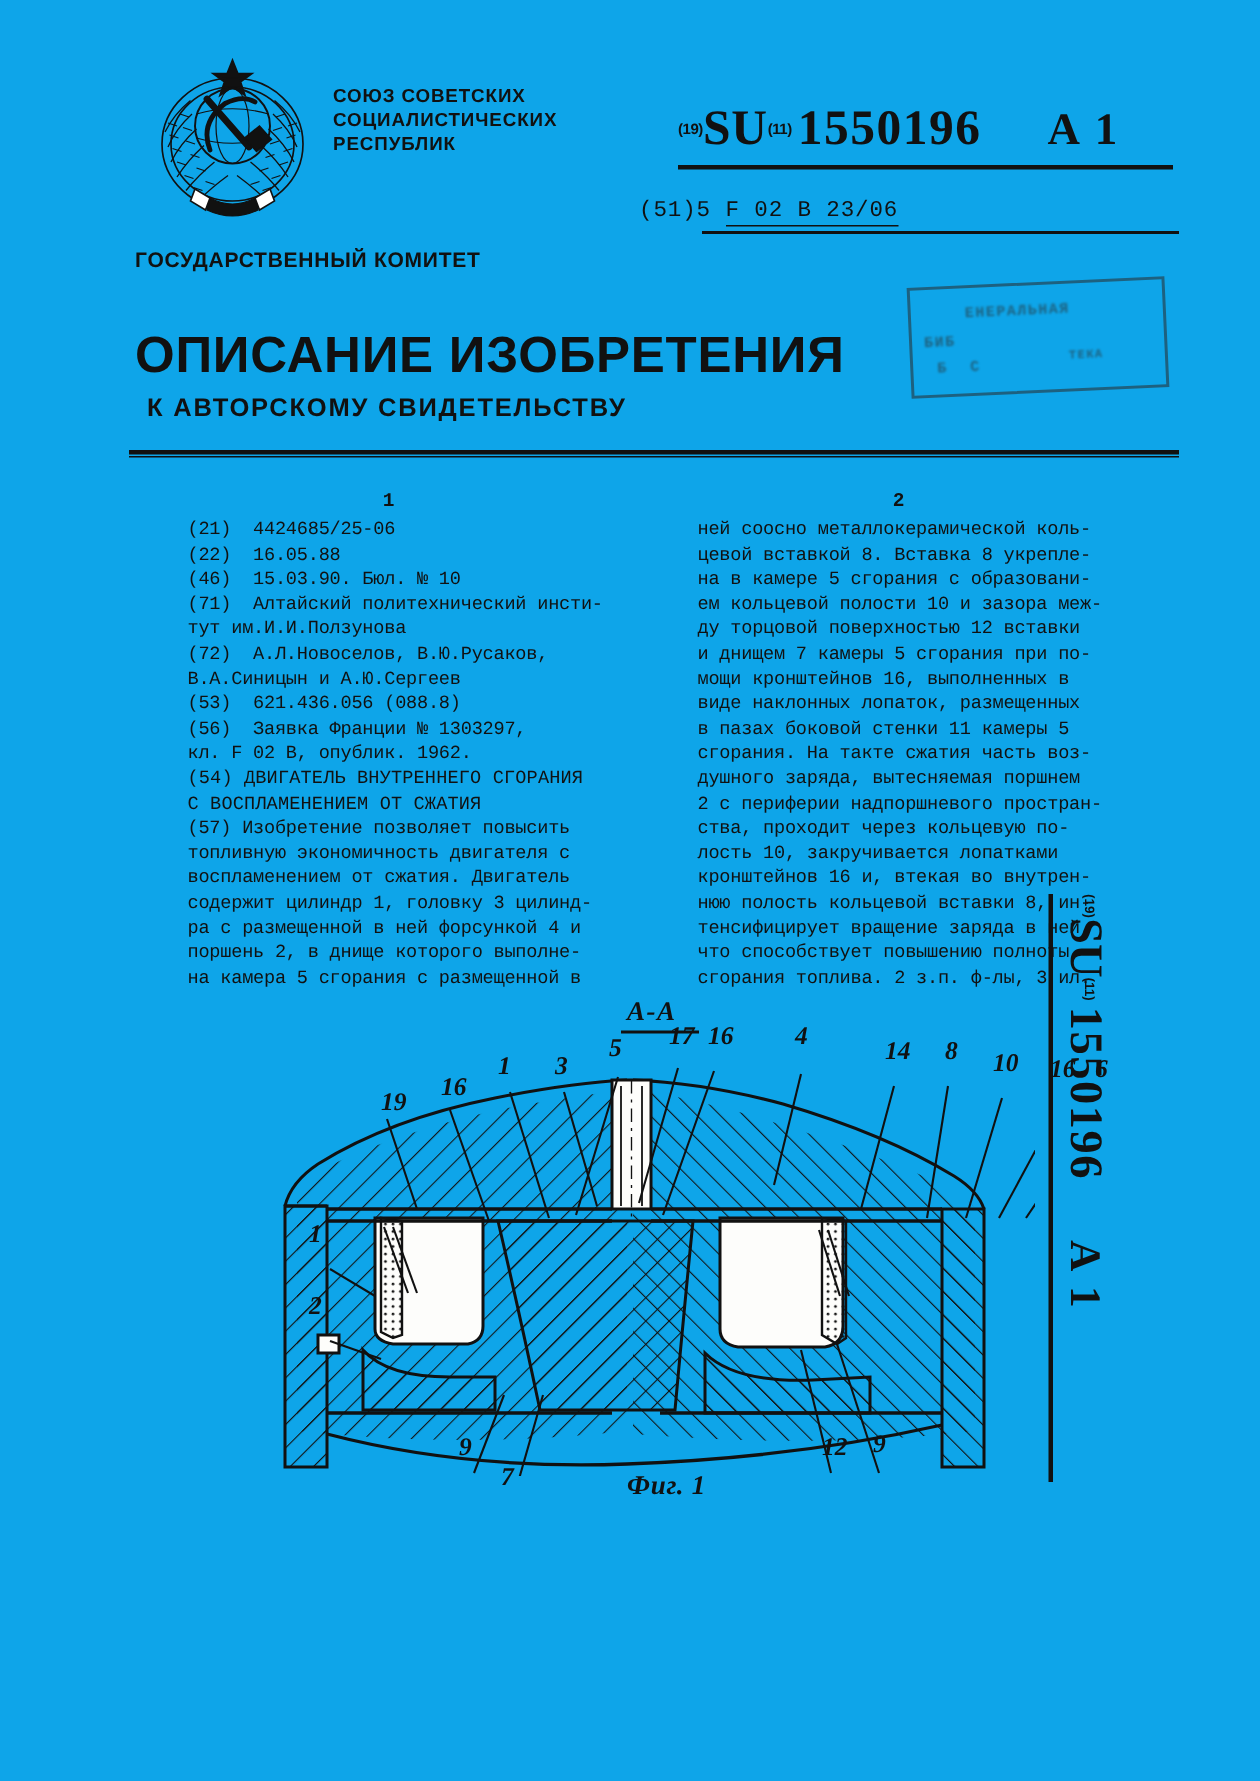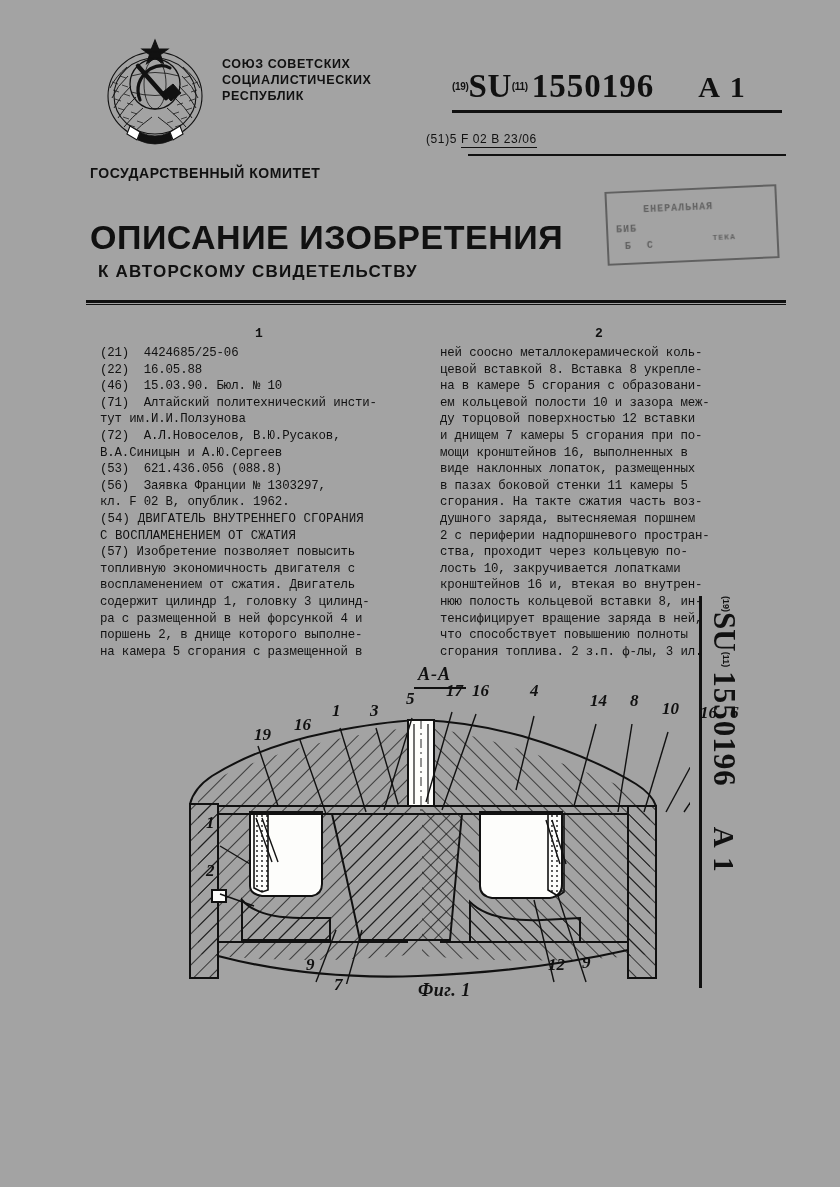--- a/index.html
+++ b/index.html
@@ -6,21 +6,21 @@
   html, body {
     width: 840px; height: 1187px;
     background: #ffffff;
     font-family: "Liberation Sans", sans-serif;
     color: #111;
     overflow: hidden;
   }
   #page {
     position: relative;
     width: 840px; height: 1187px;
-    background: #a3a3a3;
+    background: #0ea5e9;
   }
 
   
   #header { position: absolute; left: 0; top: 0; width: 840px; height: 300px; }
 
   #emblem { position: absolute; left: 100px; top: 36px; width: 110px; height: 112px; }
 
   #union-name {
     position: absolute; left: 222px; top: 56px; width: 210px;
     font-size: 12.5px; font-weight: bold; letter-spacing: 0.6px;
@@ -40,22 +40,22 @@
            letter-spacing: 1px; margin-left: 4px; }
   .idkind { font-family: "Liberation Serif", serif; font-size: 30px; font-weight: bold;
             margin-left: 44px; letter-spacing: 2px; }
   #patent-id-rule {
     position: absolute; left: 452px; top: 110px; width: 330px; height: 2.5px;
     background: #111;
   }
 
   #ipc {
     position: absolute; left: 426px; top: 132px; width: 360px;
-    font-family: Liberation Sans, sans-serif;
-    font-size: 12px; letter-spacing: 0.6px; white-space: nowrap;
+    font-family: Liberation Mono, monospace;
+    font-size: 15px; letter-spacing: 0.6px; white-space: nowrap;
   }
   #ipc .u { border-bottom: 1.6px solid #111; padding-bottom: 1px; }
   #ipc-rule {
     position: absolute; left: 468px; top: 154px; width: 318px; height: 1.6px;
     background: #111;
   }
 
   #committee {
     position: absolute; left: 90px; top: 166px; width: 320px;
     font-size: 14px; font-weight: bold; line-height: 15px;
@@ -104,21 +104,21 @@
   .col { position: absolute; top: 0; width: 318px; }
   #col-left  { left: 100px; }
   #col-right { left: 440px; }
   .colnum {
     text-align: center; font-family: "Liberation Mono", monospace;
     font-size: 13px; font-weight: bold; margin-bottom: 4px;
   }
   .ptxt {
     font-family: "Liberation Mono", monospace;
     font-size: 12.4px; line-height: 16.6px; letter-spacing: -0.15px;
-    white-space: pre-wrap; word-spacing: 0px;
+    white-space: pre-wrap; word-spacing: 0px; margin-left: 25px;
   }
   .ptxt.caps { font-weight: normal; letter-spacing: 0.1px; }
 
   
   #side-id {
     position: absolute; left: 742px; top: 596px;
     width: 420px; height: 60px;
     transform: rotate(90deg); transform-origin: 0 0;
   }
   .sidewrap { display: flex; align-items: baseline; white-space: nowrap; }

